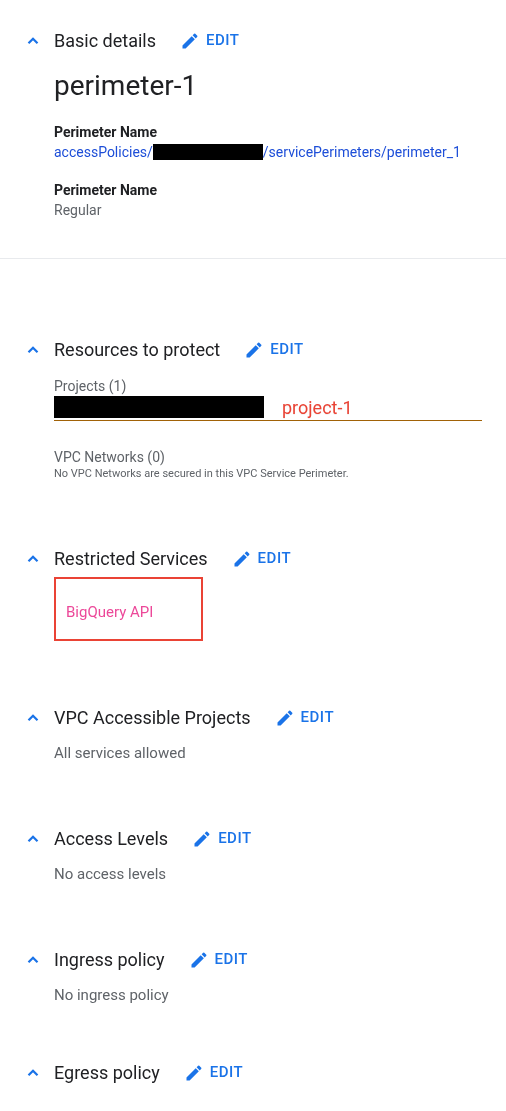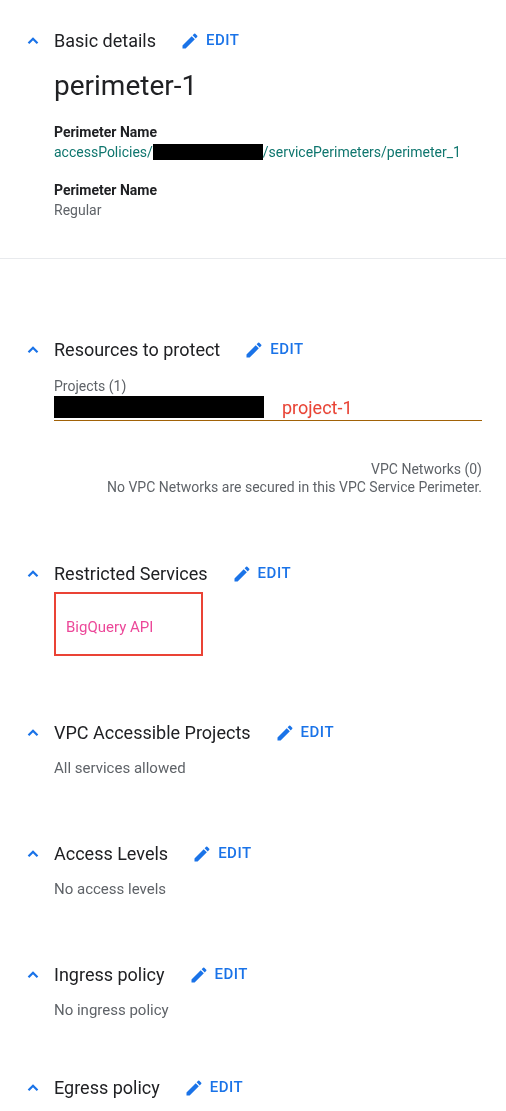--- a/index.html
+++ b/index.html
@@ -86,21 +86,21 @@
     .value-text {
       font-size: 14px;
       color: #5f6368;
       margin-bottom: 22px;
     }
     .value-text.last {
       margin-bottom: 40px;
     }
     .perimeter-name-row {
       font-size: 14px;
-      color: #0f766e;
+      color: #1d4ed8;
       margin-bottom: 22px;
       display: flex;
       align-items: center;
       flex-wrap: nowrap;
       white-space: nowrap;
     }
     .redacted {
       display: inline-block;
       background: #000;
       width: 110px;
@@ -134,30 +134,29 @@
       width: 210px;
       height: 22px;
     }
     .project-name {
       color: #ea4335;
       font-size: 18px;
       font-weight: 400;
       text-shadow: 0 1px 0 rgba(0,0,0,0.05);
     }
     .vpc-block {
-      margin-top: 40px;
-      text-align: right;
+      margin-top: 28px;
     }
     .vpc-count {
       font-size: 14px;
       color: #5f6368;
       margin-bottom: 2px;
     }
     .vpc-msg {
-      font-size: 14px;
+      font-size: 11px;
       color: #5f6368;
     }
     .restricted-box {
       border: 2px solid #ea4335;
       display: inline-block;
       padding: 24px 48px 18px 10px;
       margin-top: 16px;
       margin-left: 30px;
       font-size: 15px;
       color: #ec4899;

